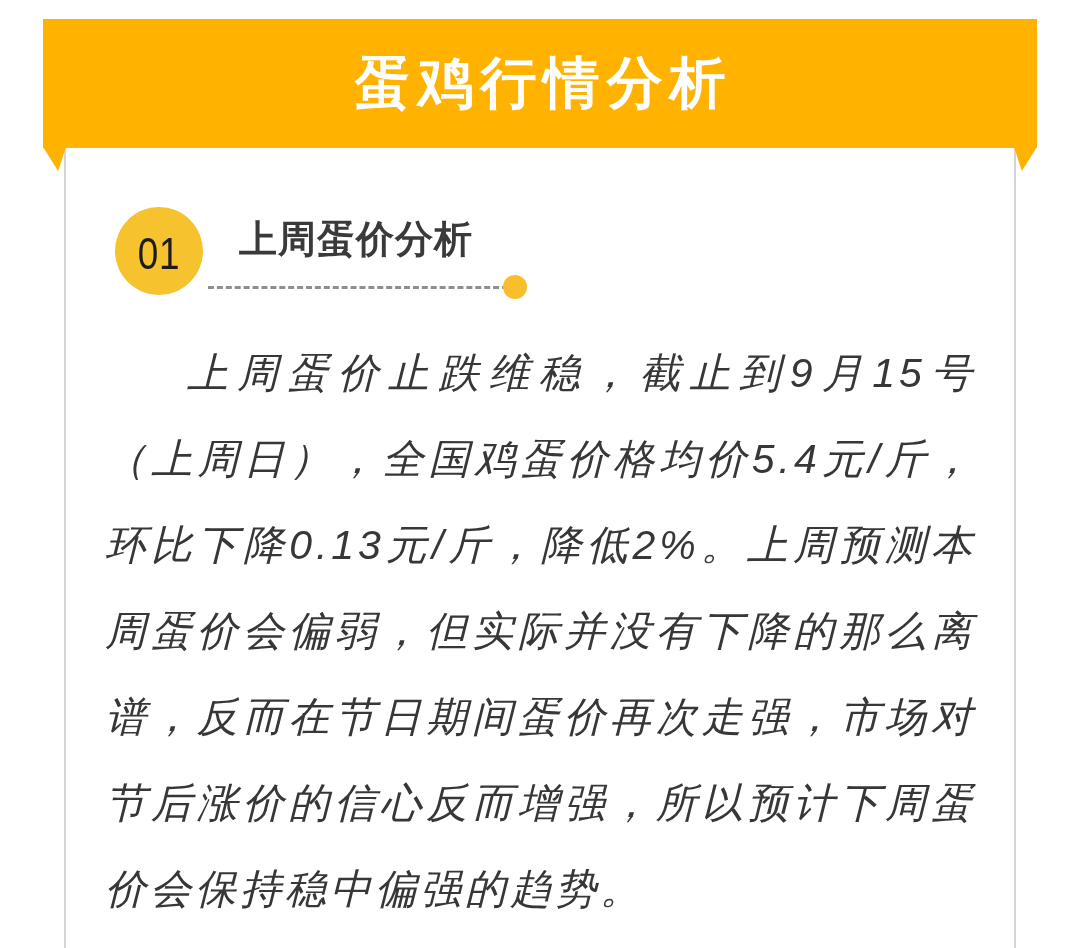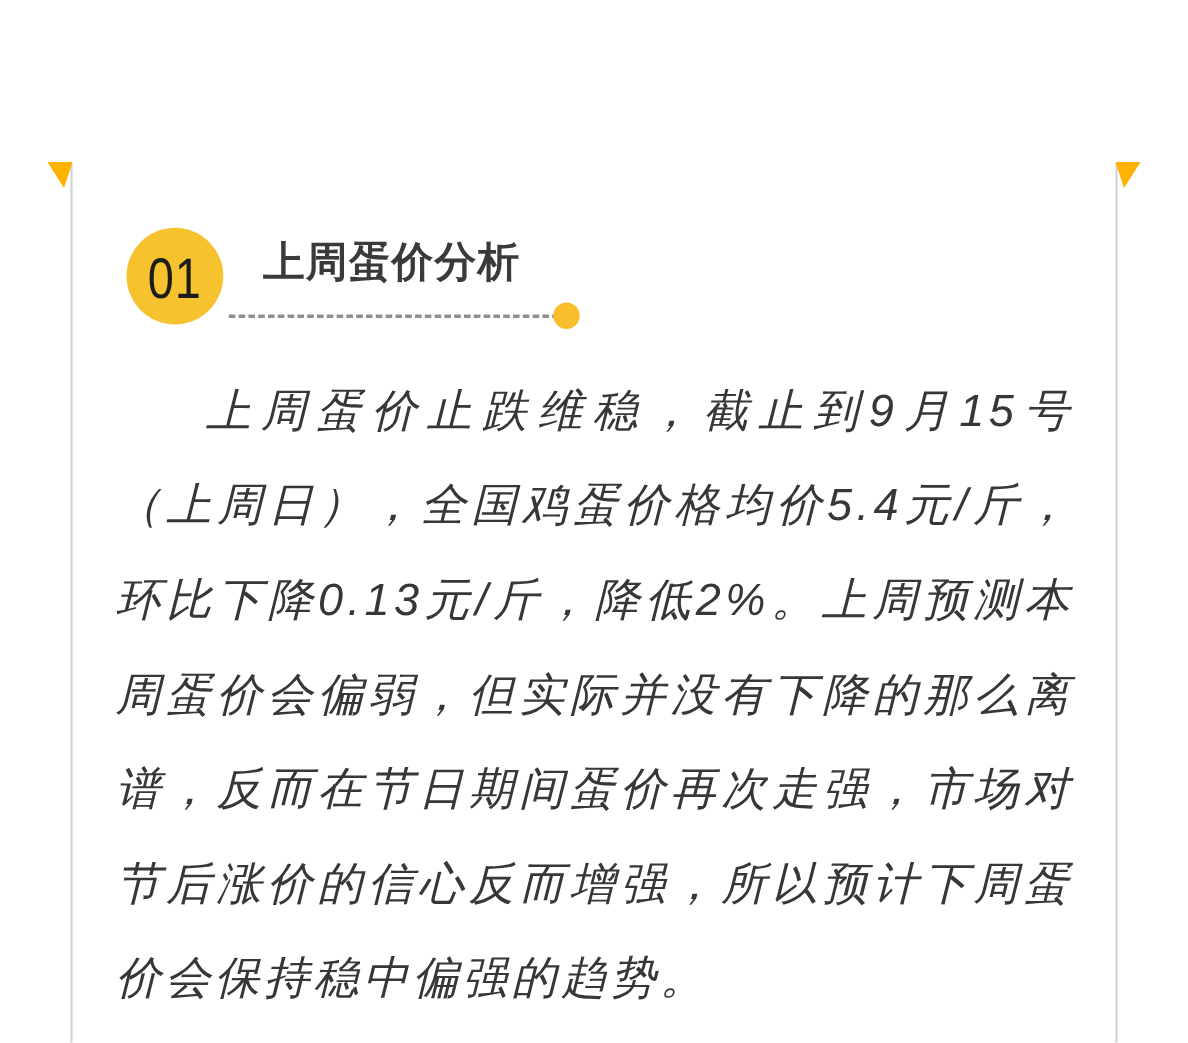--- a/index.html
+++ b/index.html
@@ -54,21 +54,21 @@
   .section-header {
     display: flex; align-items: flex-start;
     margin: 59px 0 0 49px;
     height: 88px;
   }
   .num-circle {
     flex: 0 0 auto;
     width: 88px; height: 88px; border-radius: 50%;
     background: var(--circle-bg);
     display: flex; align-items: center; justify-content: center;
-    color: #1c1c1c; font-size: 52px; font-weight: 500;
+    color: #1c1c1c; font-size: 45px; font-weight: 500;
     padding-top: 6px;
   }
   .num-circle .num { display: inline-block; transform: scaleX(0.82); letter-spacing: 1px; }
   .heading-block { margin-left: 24px; padding-top: 8px; }
   .heading-text {
     color: var(--heading-text);
     font-size: 38px; font-weight: bold;
     line-height: 48px; letter-spacing: 1px;
     white-space: nowrap;
     margin-left: 12px;
@@ -92,20 +92,23 @@
     text-align: justify;
     text-indent: 2em;
     font-style: italic;
   }
 </style>
 </head>
 <body>
 
 <div class="page">
 
+  <div class="banner">
+    <div class="banner-title">蛋鸡行情分析</div>
+  </div>
   <div class="flap flap-left"></div>
   <div class="flap flap-right"></div>
 
   <div class="card">
 
     <div class="section-header">
       <div class="num-circle">
         <span class="num">01</span>
       </div>
       <div class="heading-block">

